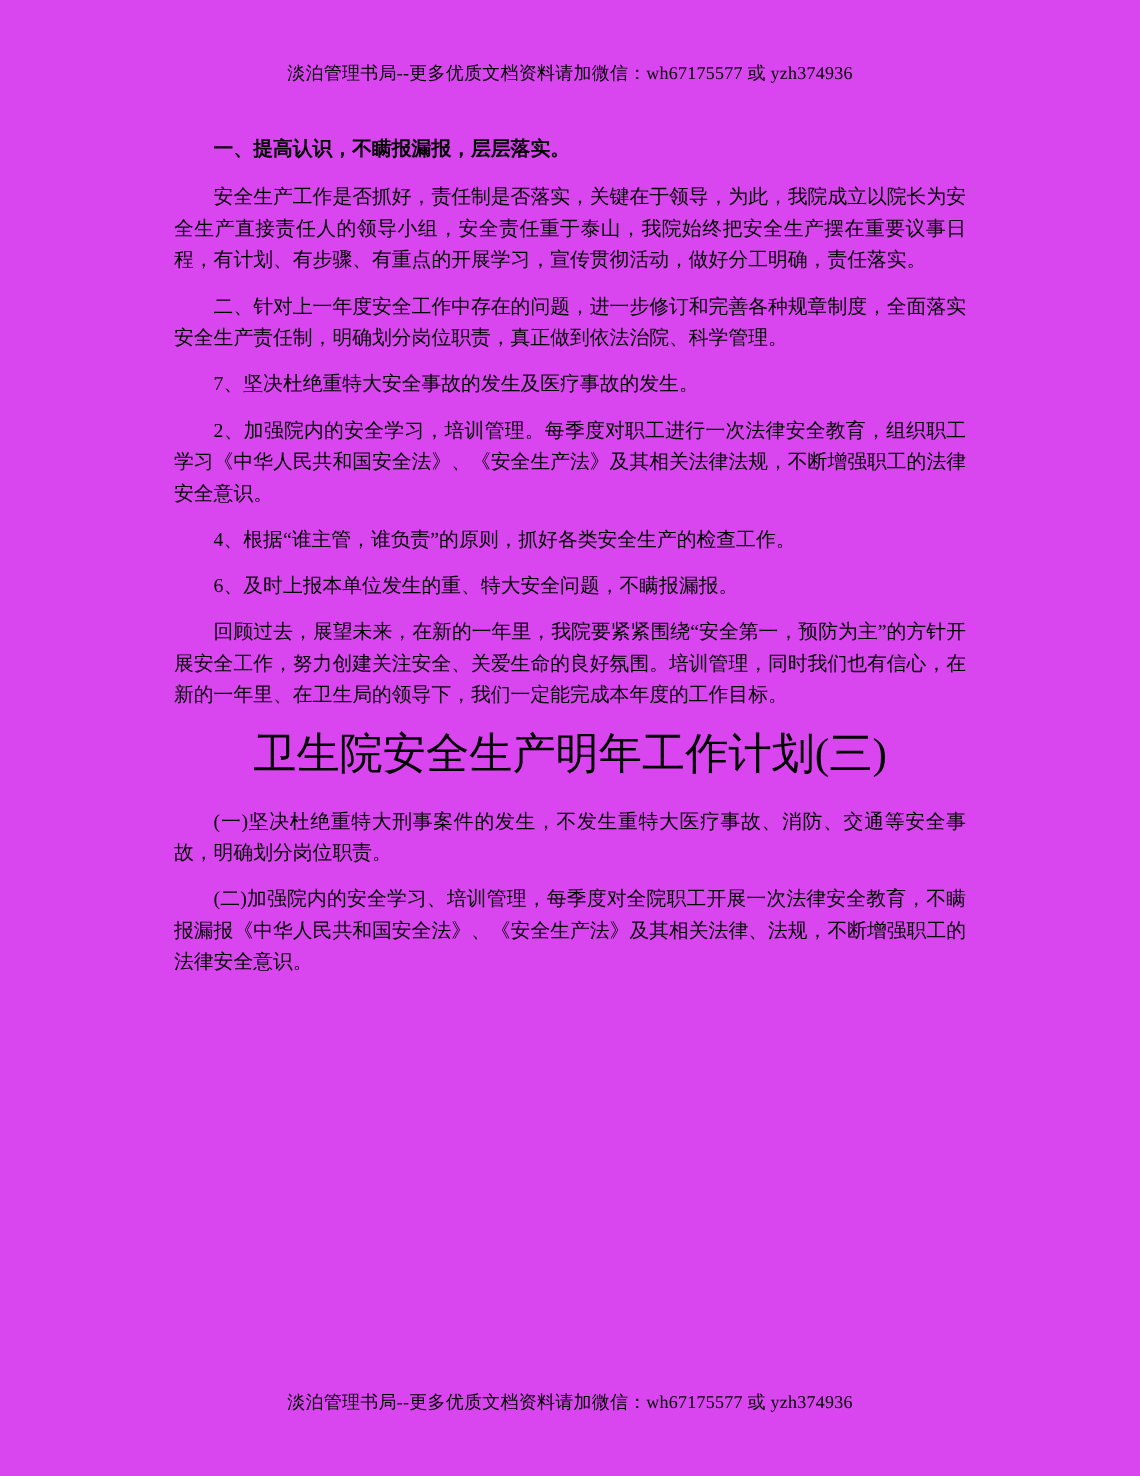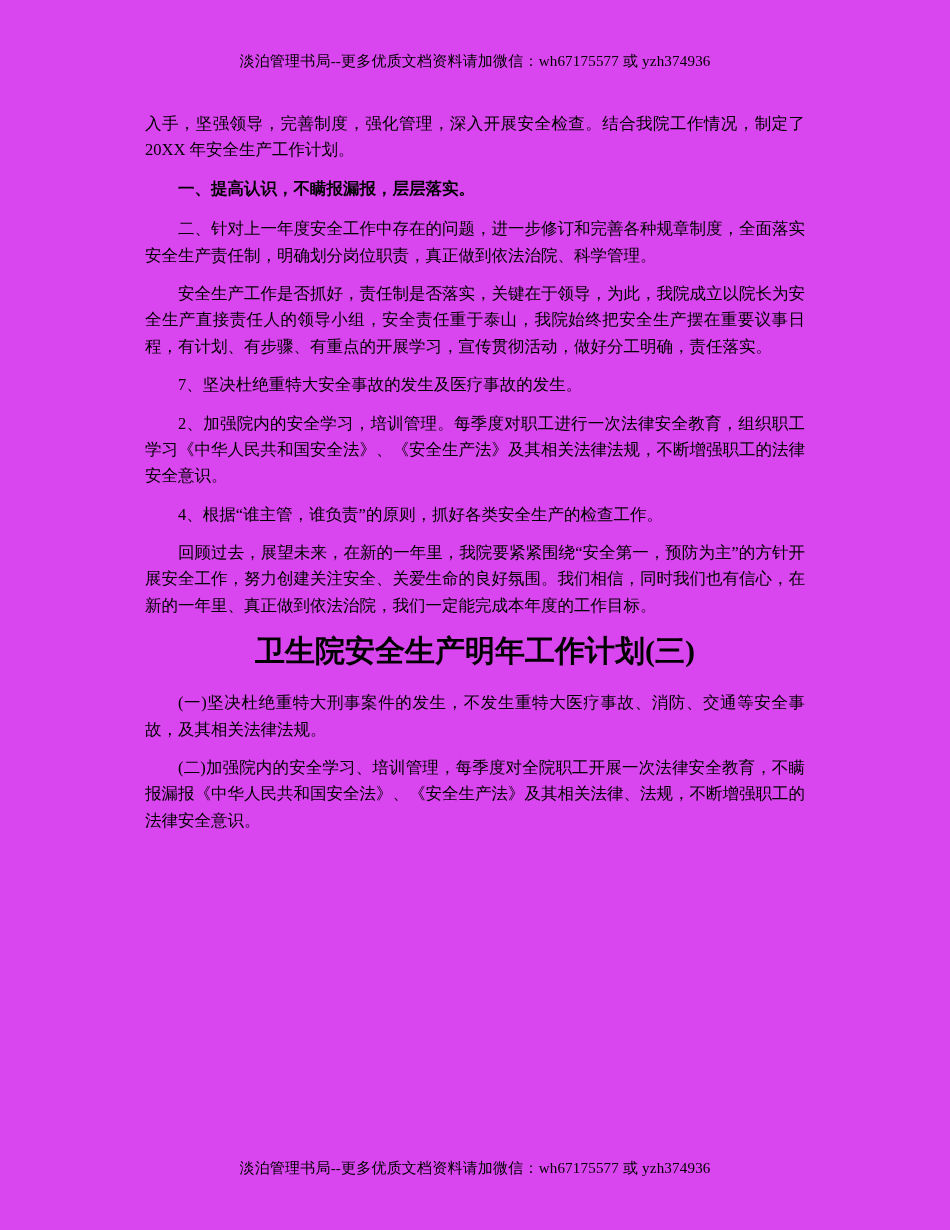--- a/index.html
+++ b/index.html
@@ -35,22 +35,22 @@
   }
   .para.noindent {
     text-indent: 0;
   }
   .para.bold {
     font-weight: bold;
     margin-top: 6px;
     margin-bottom: 14px;
   }
   .doc-title {
-    font-size: 30px;
-    font-weight: bold;
+    font-size: 36px;
+    font-weight: normal;
     text-align: center;
     text-indent: 0;
     line-height: 1.3;
     margin: 8px 0 20px 0;
   }
   .page-footer {
     position: absolute;
     left: 0;
     right: 0;
     bottom: 52px;
@@ -62,30 +62,30 @@
 </head>
 <body>
 
 <div class="page">
 
   <div class="page-header">
     <span>淡泊管理书局--更多优质文档资料请加微信：wh67175577 或 yzh374936</span>
   </div>
 
   <div class="doc-body">
-    <p class="para noindent">入手，坚强领导，完善制度，强化管理，深入开展安全检查。结合我院工作情况，制定了 20XX 年安全生产工作计划。</p>
     <p class="para bold">一、提高认识，不瞒报漏报，层层落实。</p>
+    <p class="para">安全生产工作是否抓好，责任制是否落实，关键在于领导，为此，我院成立以院长为安全生产直接责任人的领导小组，安全责任重于泰山，我院始终把安全生产摆在重要议事日程，有计划、有步骤、有重点的开展学习，宣传贯彻活动，做好分工明确，责任落实。</p>
     <p class="para">二、针对上一年度安全工作中存在的问题，进一步修订和完善各种规章制度，全面落实安全生产责任制，明确划分岗位职责，真正做到依法治院、科学管理。</p>
-    <p class="para">安全生产工作是否抓好，责任制是否落实，关键在于领导，为此，我院成立以院长为安全生产直接责任人的领导小组，安全责任重于泰山，我院始终把安全生产摆在重要议事日程，有计划、有步骤、有重点的开展学习，宣传贯彻活动，做好分工明确，责任落实。</p>
     <p class="para">7、坚决杜绝重特大安全事故的发生及医疗事故的发生。</p>
     <p class="para">2、加强院内的安全学习，培训管理。每季度对职工进行一次法律安全教育，组织职工学习《中华人民共和国安全法》、《安全生产法》及其相关法律法规，不断增强职工的法律安全意识。</p>
     <p class="para">4、根据“谁主管，谁负责”的原则，抓好各类安全生产的检查工作。</p>
-    <p class="para">回顾过去，展望未来，在新的一年里，我院要紧紧围绕“安全第一，预防为主”的方针开展安全工作，努力创建关注安全、关爱生命的良好氛围。我们相信，同时我们也有信心，在新的一年里、真正做到依法治院，我们一定能完成本年度的工作目标。</p>
+    <p class="para">6、及时上报本单位发生的重、特大安全问题，不瞒报漏报。</p>
+    <p class="para">回顾过去，展望未来，在新的一年里，我院要紧紧围绕“安全第一，预防为主”的方针开展安全工作，努力创建关注安全、关爱生命的良好氛围。培训管理，同时我们也有信心，在新的一年里、在卫生局的领导下，我们一定能完成本年度的工作目标。</p>
     <p class="doc-title">卫生院安全生产明年工作计划(三)</p>
-    <p class="para">(一)坚决杜绝重特大刑事案件的发生，不发生重特大医疗事故、消防、交通等安全事故，及其相关法律法规。</p>
+    <p class="para">(一)坚决杜绝重特大刑事案件的发生，不发生重特大医疗事故、消防、交通等安全事故，明确划分岗位职责。</p>
     <p class="para">(二)加强院内的安全学习、培训管理，每季度对全院职工开展一次法律安全教育，不瞒报漏报《中华人民共和国安全法》、《安全生产法》及其相关法律、法规，不断增强职工的法律安全意识。</p>
   </div>
 
   <div class="page-footer">
     <span>淡泊管理书局--更多优质文档资料请加微信：wh67175577 或 yzh374936</span>
   </div>
 
 </div>
 
 </body></html>

